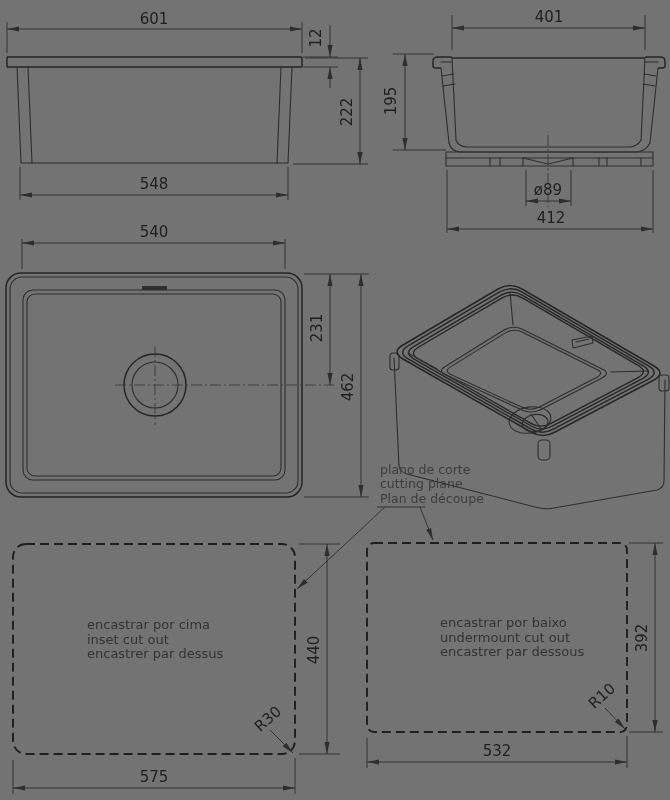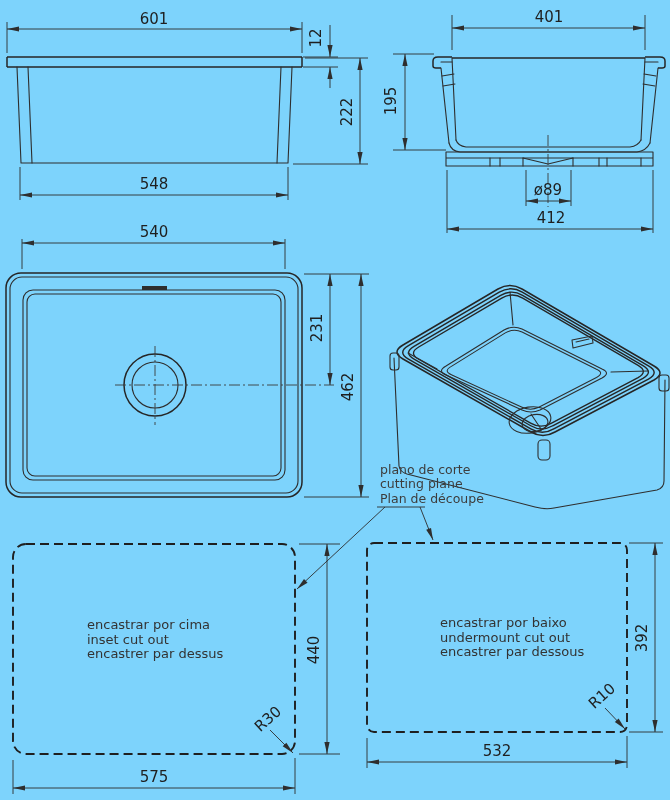--- a/index.html
+++ b/index.html
@@ -1,16 +1,16 @@
 <!DOCTYPE html>
 <html><head>
 <meta charset="utf-8">
 <style>
   html,body{margin:0;padding:0;background:#ffffff;}
-  .stage{position:relative;width:670px;height:800px;background:#7dd3fc;overflow:hidden;
+  .stage{position:relative;width:670px;height:800px;background:#737373;overflow:hidden;
          font-family:"DejaVu Sans","Liberation Sans",sans-serif;}
   svg{position:absolute;left:0;top:0;}
   .ln  {fill:none;stroke:#2e2e2e;stroke-width:1.1;stroke-linejoin:round;stroke-linecap:round;}
   .lnh {fill:none;stroke:#262626;stroke-width:1.5;stroke-linejoin:round;}
   .dim {fill:none;stroke:#2e2e2e;stroke-width:0.9;}
   .cl  {fill:none;stroke:#3a3a3a;stroke-width:0.9;stroke-dasharray:11 3 2 3;}
   .cut {fill:none;stroke:#1f1f1f;stroke-width:1.9;stroke-dasharray:9 5;}
   .fill{fill:#2e2e2e;stroke:none;}
   text.dimtx{font-size:15px;fill:#1f1f1f;}
   text.anntx{font-size:12.5px;fill:#3d3d3d;}

